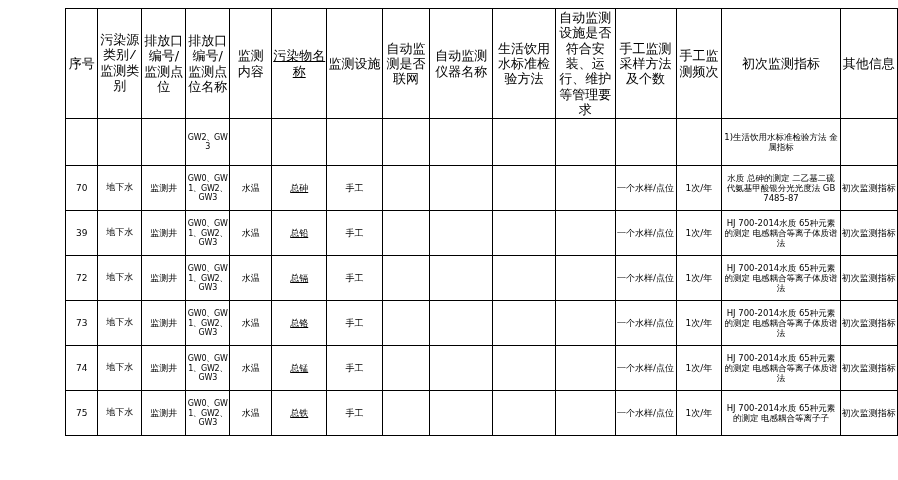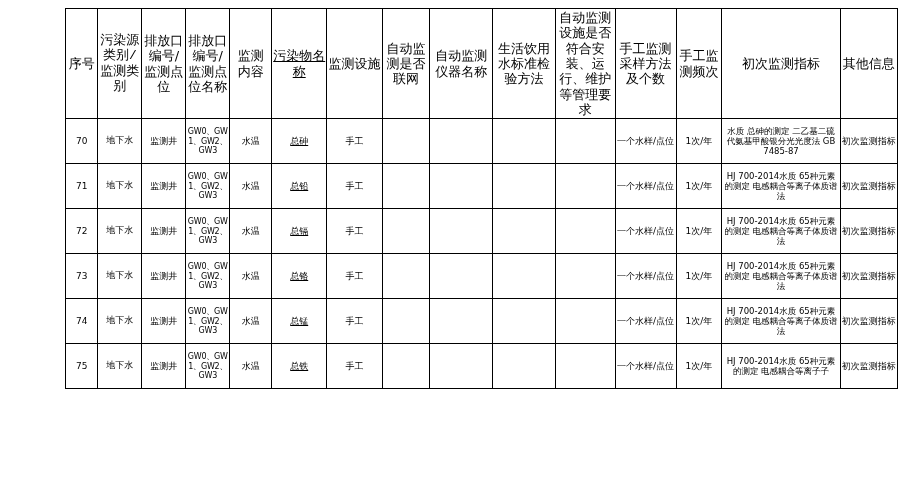--- a/index.html
+++ b/index.html
@@ -86,39 +86,56 @@
         <td class="c-autoname hdr-vert">自动监测仪器名称</td>
         <td class="c-autopos hdr-vert">生活饮用水标准检验方法</td>
         <td class="c-require hdr-vert">自动监测设施是否符合安装、运行、维护等管理要求</td>
         <td class="c-method hdr-vert">手工监测采样方法及个数</td>
         <td class="c-freq hdr-vert">手工监测频次</td>
         <td class="c-manual hdr-vert">初次监测指标</td>
         <td class="c-other hdr-vert">其他信息</td>
       </tr>
     </thead>
     <tbody>
+      <tr class="first-row">
+        <td class="c-seq"></td>
+        <td class="c-srctype"></td>
+        <td class="c-outno"></td>
+        <td class="c-outname outname-cell">GW2、GW3</td>
+        <td class="c-content"></td>
+        <td class="c-pollut"></td>
+        <td class="c-facility"></td>
+        <td class="c-netlink"></td>
+        <td class="c-autoname"></td>
+        <td class="c-autopos"></td>
+        <td class="c-require"></td>
+        <td class="c-method"></td>
+        <td class="c-freq"></td>
+        <td class="c-manual mline">1)生活饮用水标准检验方法 金属指标</td>
+        <td class="c-other"></td>
+      </tr>
       <tr>
         <td class="c-seq">70</td>
         <td class="c-srctype">地下水</td>
         <td class="c-outno">监测井</td>
         <td class="c-outname outname-cell">GW0、GW1、GW2、GW3</td>
         <td class="c-content">水温</td>
         <td class="c-pollut">总砷</td>
         <td class="c-facility">手工</td>
         <td class="c-netlink"></td>
         <td class="c-autoname"></td>
         <td class="c-autopos"></td>
         <td class="c-require"></td>
         <td class="c-method">一个水样/点位</td>
         <td class="c-freq">1次/年</td>
         <td class="c-manual mline">水质 总砷的测定 二乙基二硫代氨基甲酸银分光光度法 GB 7485-87</td>
         <td class="c-other">初次监测指标</td>
       </tr>
       <tr>
-        <td class="c-seq">71</td>
+        <td class="c-seq">39</td>
         <td class="c-srctype">地下水</td>
         <td class="c-outno">监测井</td>
         <td class="c-outname outname-cell">GW0、GW1、GW2、GW3</td>
         <td class="c-content">水温</td>
         <td class="c-pollut">总铅</td>
         <td class="c-facility">手工</td>
         <td class="c-netlink"></td>
         <td class="c-autoname"></td>
         <td class="c-autopos"></td>
         <td class="c-require"></td>

